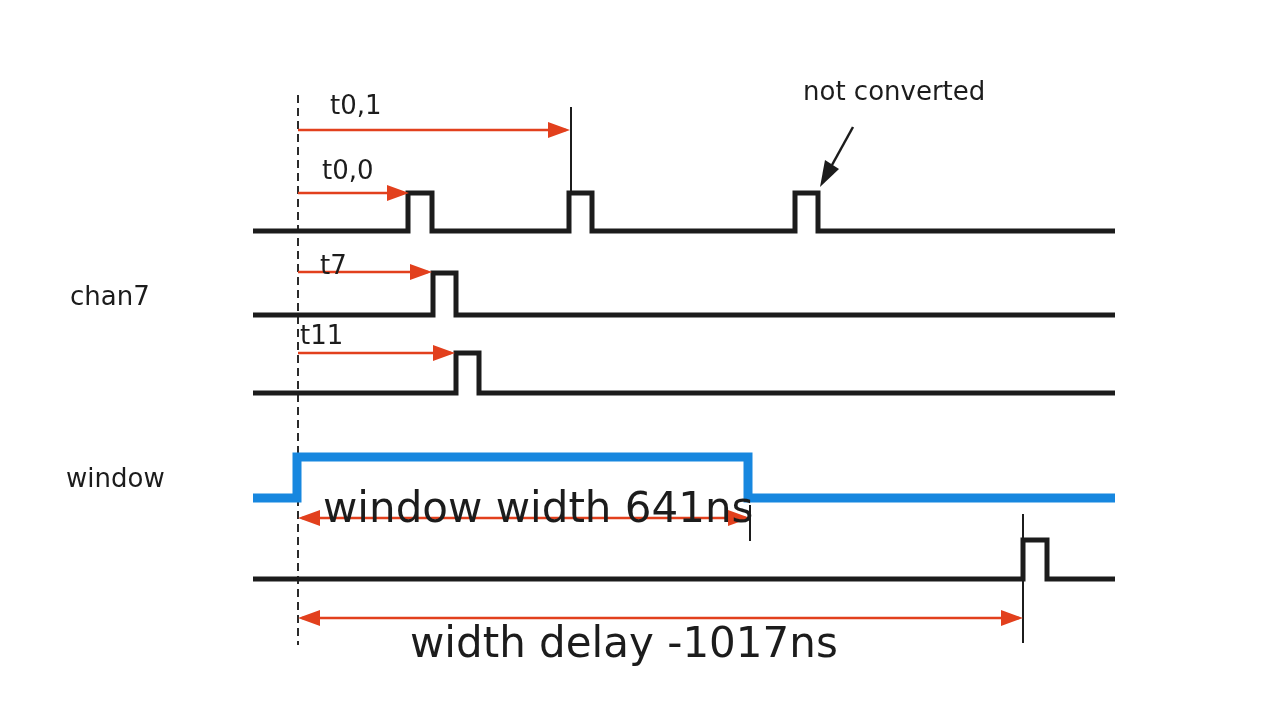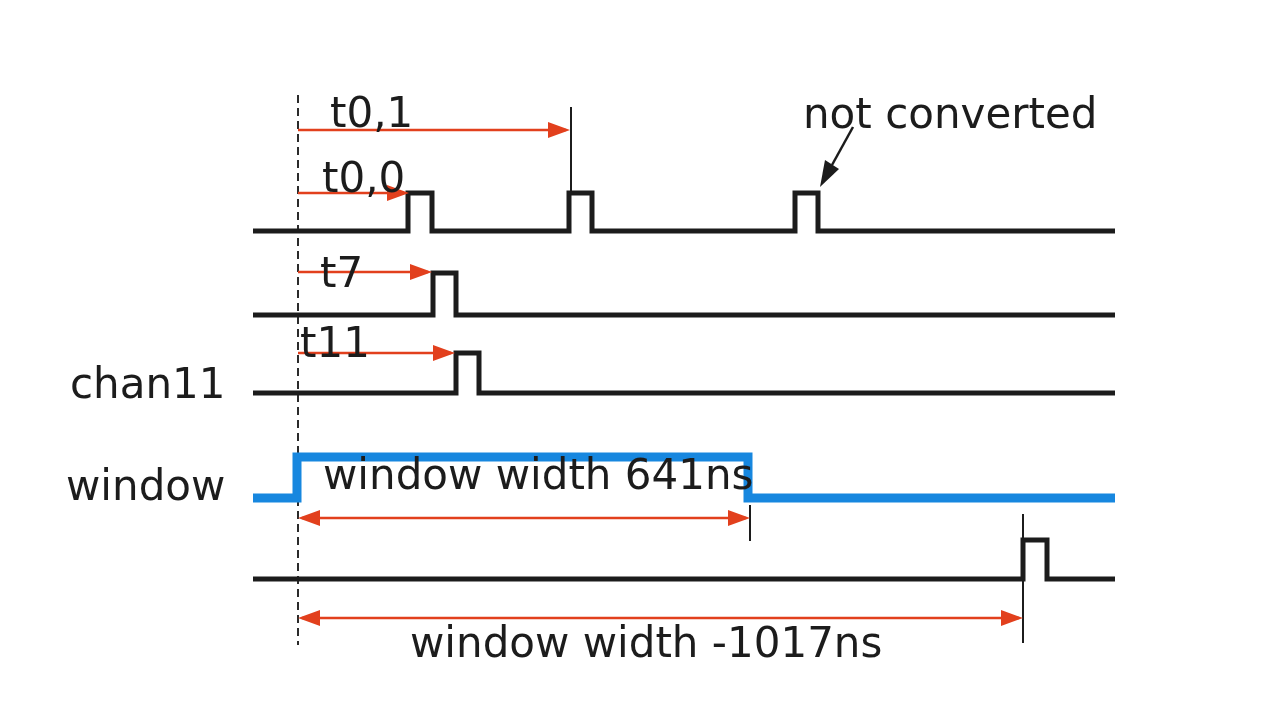--- a/index.html
+++ b/index.html
@@ -6,21 +6,21 @@
   #canvas{
     position:relative;
     width:1280px;height:720px;
     background:#ffffff;
     overflow:hidden;
     font-family:"DejaVu Sans","Liberation Sans",sans-serif;
   }
   #wave-svg{position:absolute;left:0;top:0;}
   .lbl{
     position:absolute;
-    font-size:42px;
+    font-size:26px;
     line-height:1;
     color:#1c1c1c;
     white-space:nowrap;
   }
   .lbl-measure{font-size:42px;}
 </style>
 </head>
 <body>
 
 <div id="canvas">
@@ -74,26 +74,26 @@
       <polygon points="298,618 320,610 320,626" fill="#e2401d"></polygon>
       <polygon points="1023,618 1001,610 1001,626" fill="#e2401d"></polygon>
     </g>
 
     <g>
       <line x1="853" y1="127" x2="832" y2="165" stroke="#1c1c1c" stroke-width="2.5"></line>
       <polygon points="820,187 825,160 839,169" fill="#1c1c1c"></polygon>
     </g>
   </svg>
 
-  <div class="lbl" style="left:70px;top:363px">chan11</div>
+  <div class="lbl" style="left:70px;top:283px">chan7</div>
   <div class="lbl" style="left:66px;top:465px">window</div>
 
   <div class="lbl" style="left:330px;top:92px">t0,1</div>
   <div class="lbl" style="left:322px;top:157px">t0,0</div>
   <div class="lbl" style="left:320px;top:252px">t7</div>
   <div class="lbl" style="left:300px;top:322px">t11</div>
 
-  <div class="lbl lbl-measure" style="left:323px;top:454px">window width 641ns</div>
-  <div class="lbl lbl-measure" style="left:410px;top:622px">window width -1017ns</div>
+  <div class="lbl lbl-measure" style="left:323px;top:487px">window width 641ns</div>
+  <div class="lbl lbl-measure" style="left:410px;top:622px">width delay -1017ns</div>
 
-  <div class="lbl" style="left:803px;top:93px">not converted</div>
+  <div class="lbl" style="left:803px;top:78px">not converted</div>
 
 </div>
 
 </body></html>

